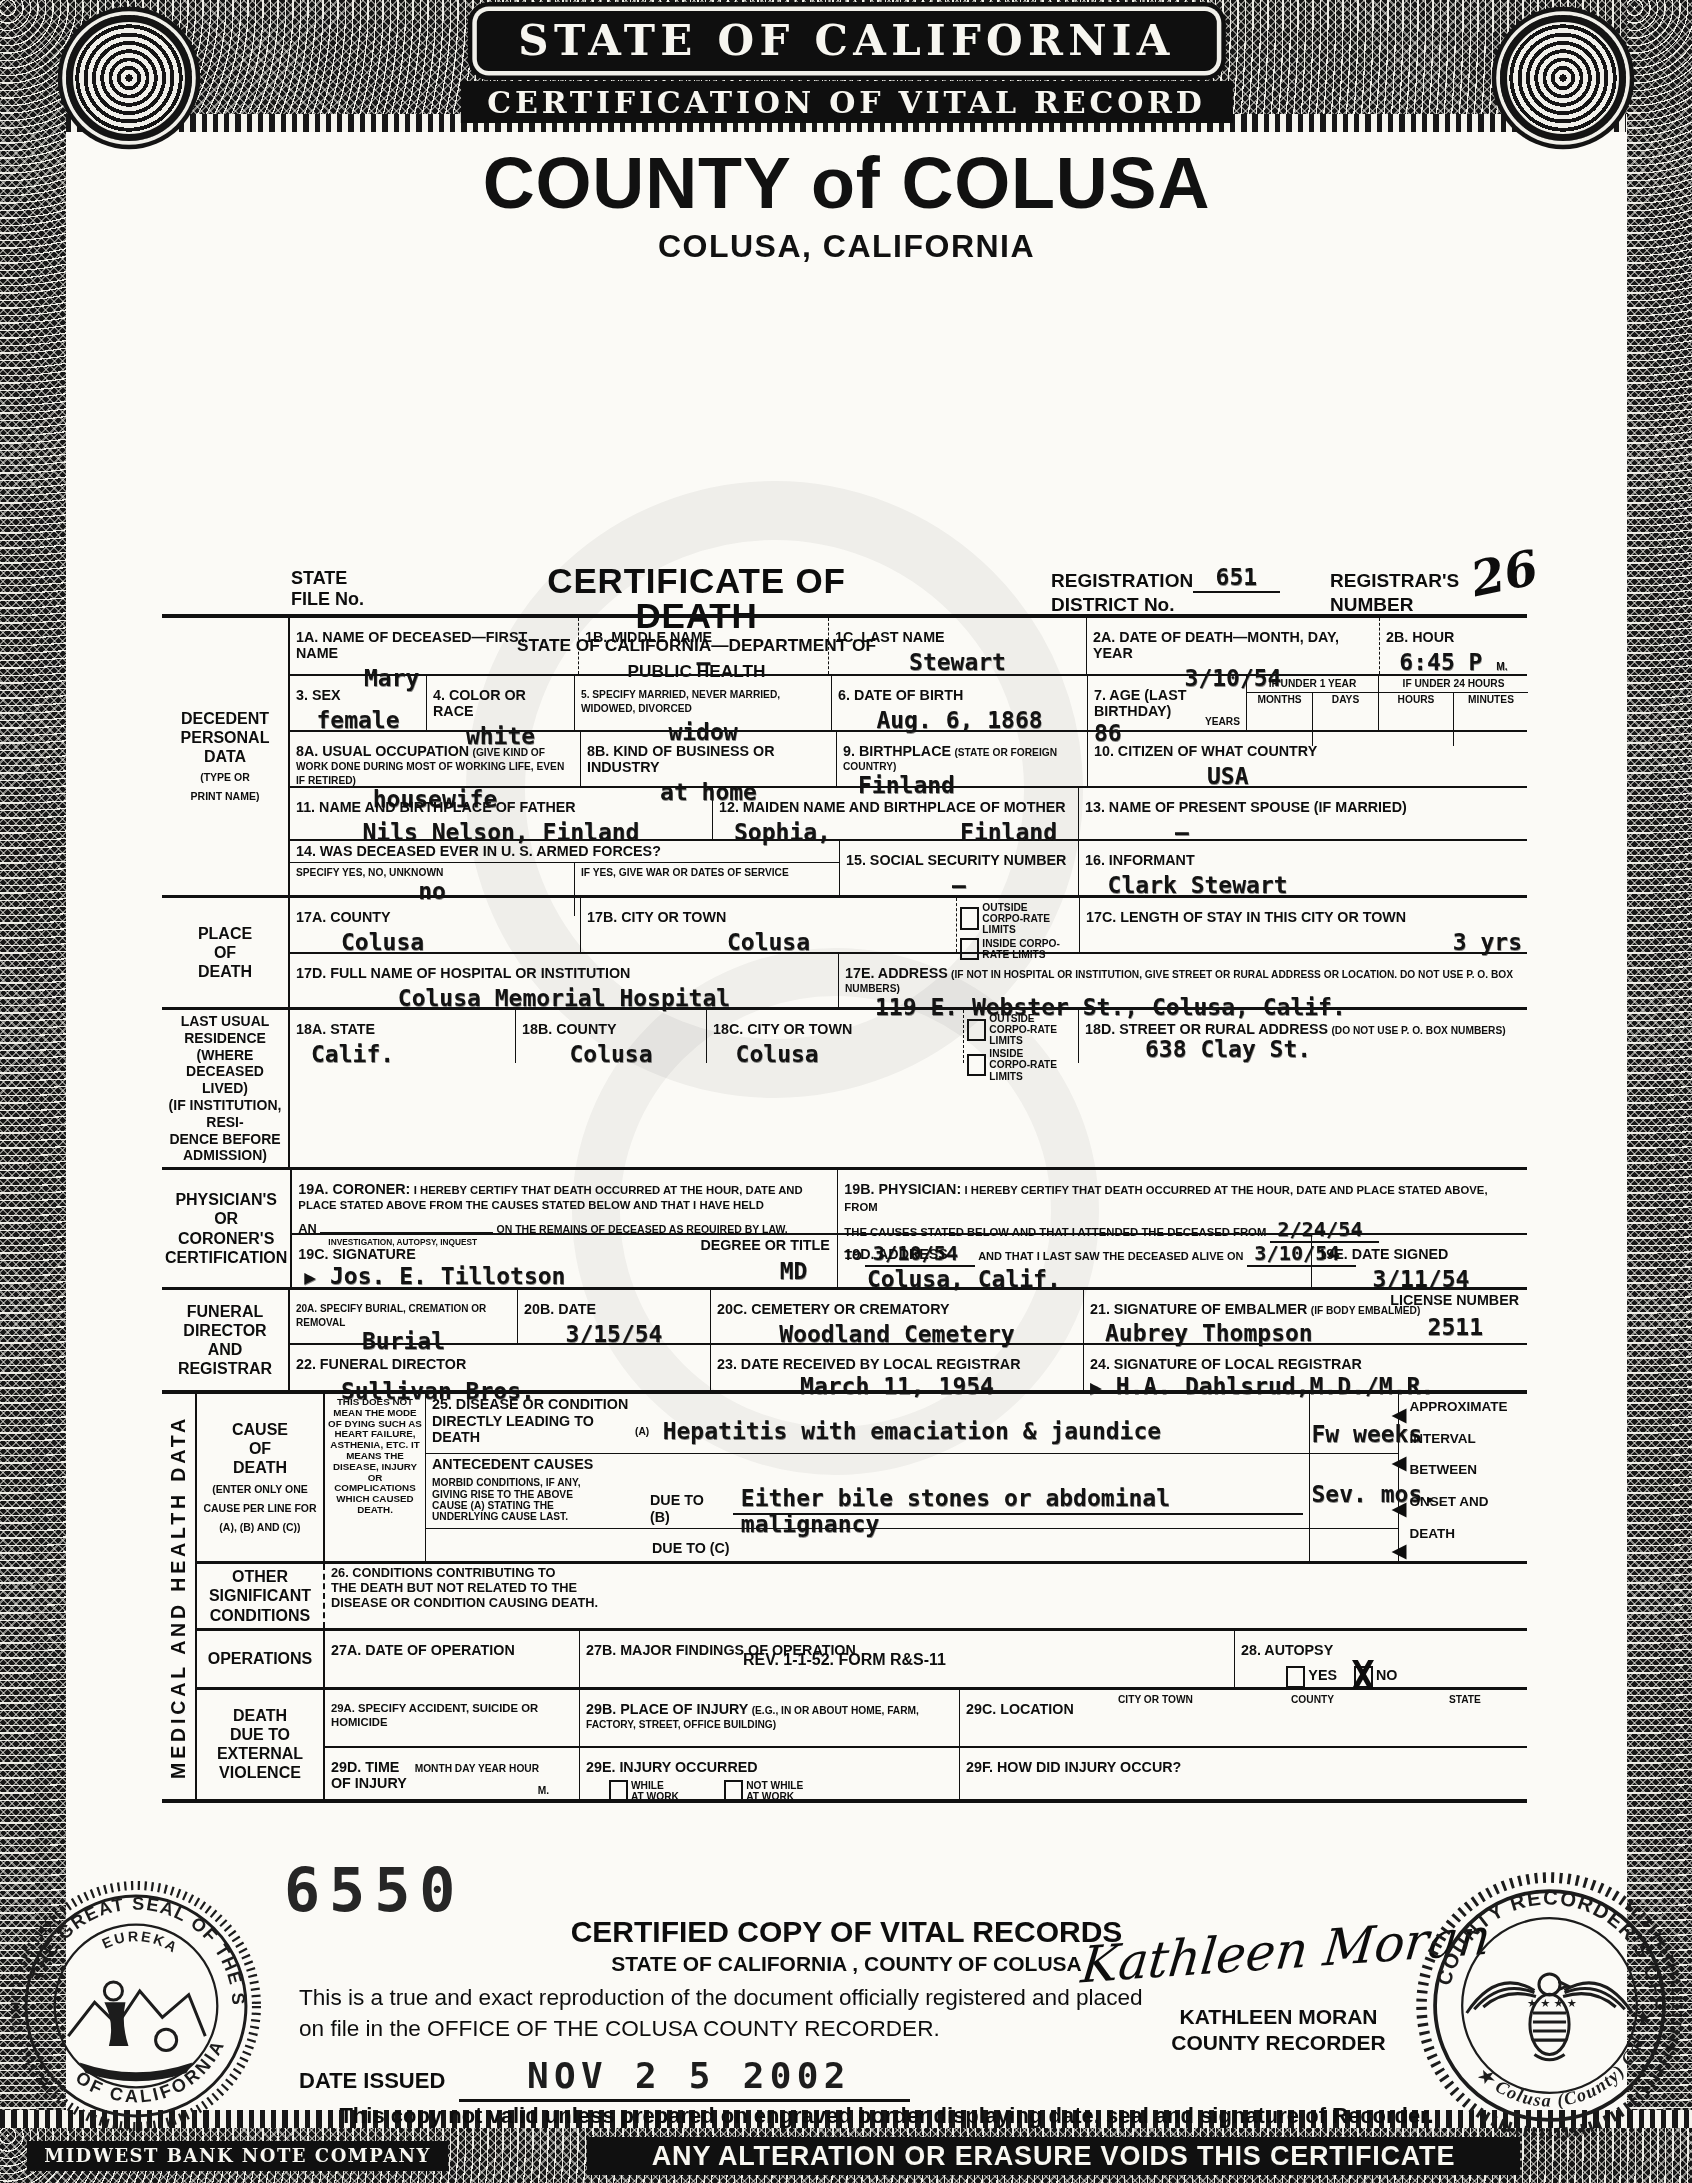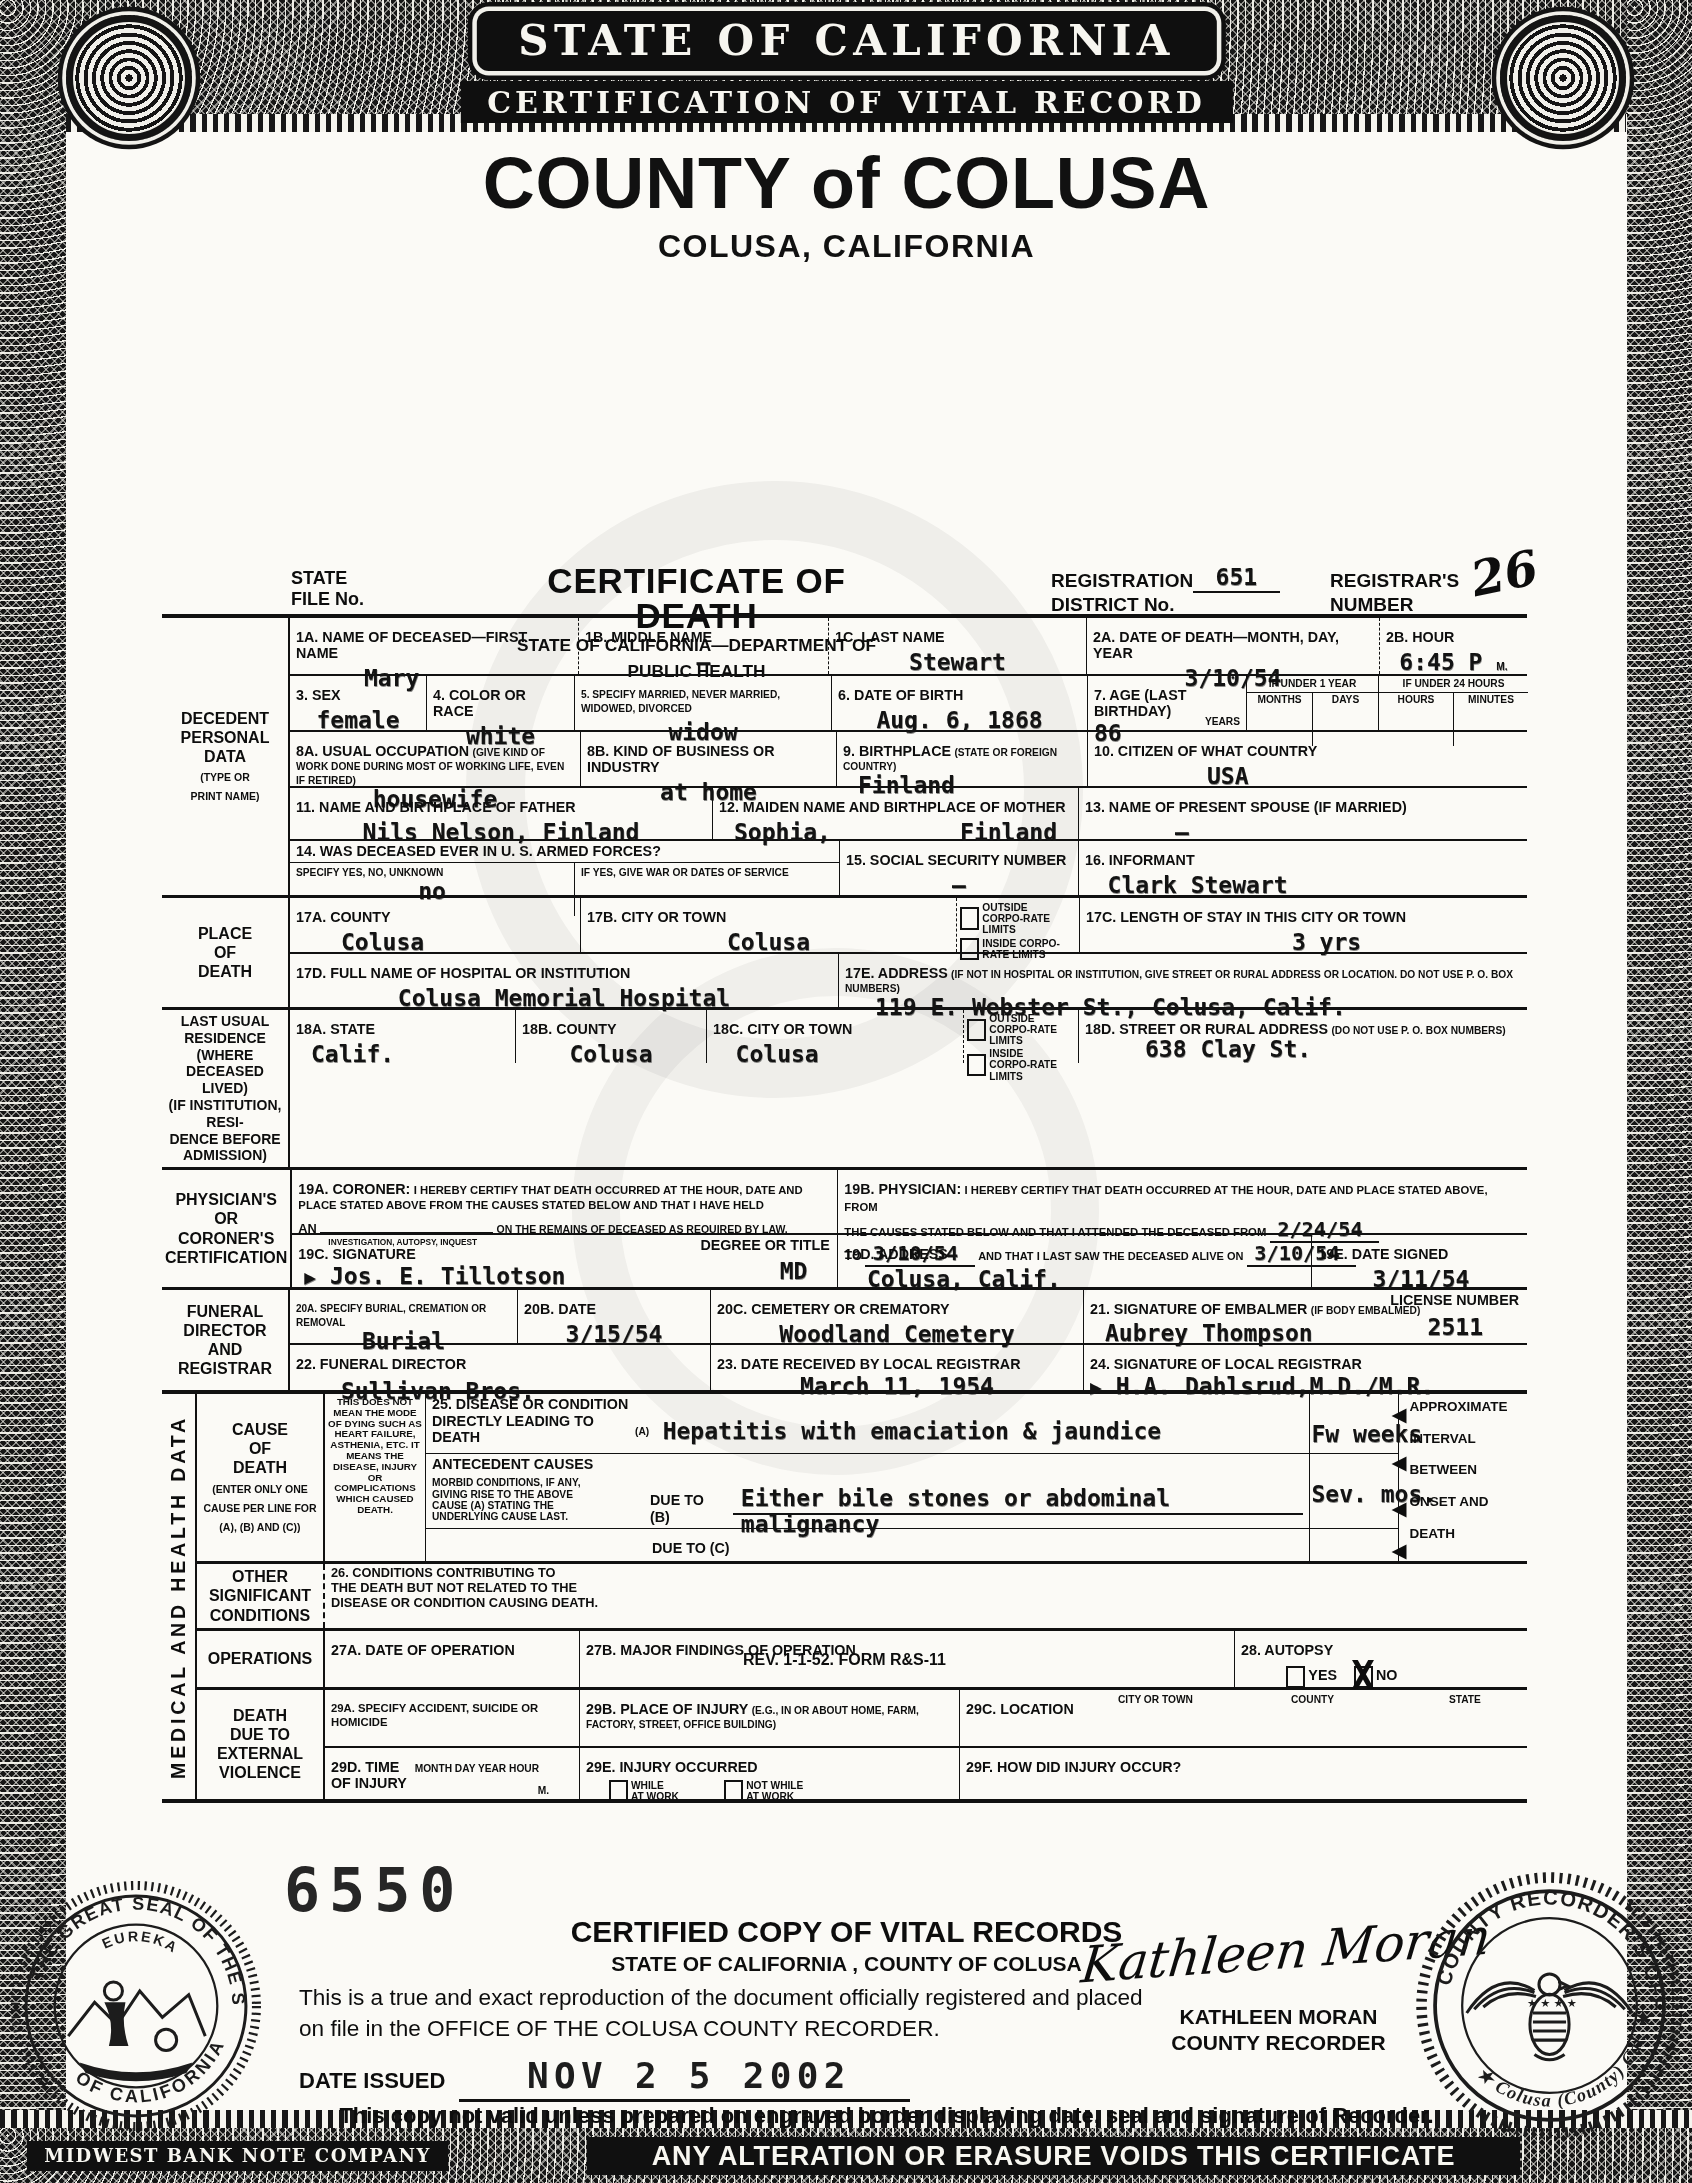--- a/index.html
+++ b/index.html
@@ -298,21 +298,21 @@
             <span class="tval vc" data-interactable="false">Colusa</span>
           </div>
           <div class="cell dash" style="flex:0 0 123px;padding:1.5px 3px" data-interactable="false">
             <div style="margin:2.3px 0"><span class="cb" data-interactable="false"></span>
               <span class="fsmall" style="display:inline-block;width:83px;vertical-align:middle" data-interactable="false">OUTSIDE CORPO-RATE LIMITS</span></div>
             <div style="margin:2.3px 0"><span class="cb" data-interactable="false"></span>
               <span class="fsmall" style="display:inline-block;width:83px;vertical-align:middle" data-interactable="false">INSIDE CORPO-RATE LIMITS</span></div>
           </div>
           <div class="cell" style="flex:0 0 449px" data-interactable="false">
             <span class="flabel" data-interactable="false">17C. LENGTH OF STAY IN THIS CITY OR TOWN</span>
-            <span class="tval vc" style="text-align:center;padding-left:45px" data-interactable="false">3 yrs</span>
+            <span class="tval vc" style="text-align:right;padding-left:45px" data-interactable="false">3 yrs</span>
           </div>
         </div>
         <div class="row" style="height:55px" data-interactable="false">
           <div class="cell" style="flex:0 0 548px" data-interactable="false">
             <span class="flabel" data-interactable="false">17D. FULL NAME OF HOSPITAL OR INSTITUTION</span>
             <span class="tval vc" data-interactable="false">Colusa Memorial Hospital</span>
           </div>
           <div class="cell" style="flex:0 0 689px" data-interactable="false">
             <span class="flabel" data-interactable="false">17E. ADDRESS</span>
             <span class="fsmall" data-interactable="false">(IF NOT IN HOSPITAL OR INSTITUTION, GIVE STREET OR RURAL ADDRESS OR LOCATION. DO NOT USE P. O. BOX NUMBERS)</span>

